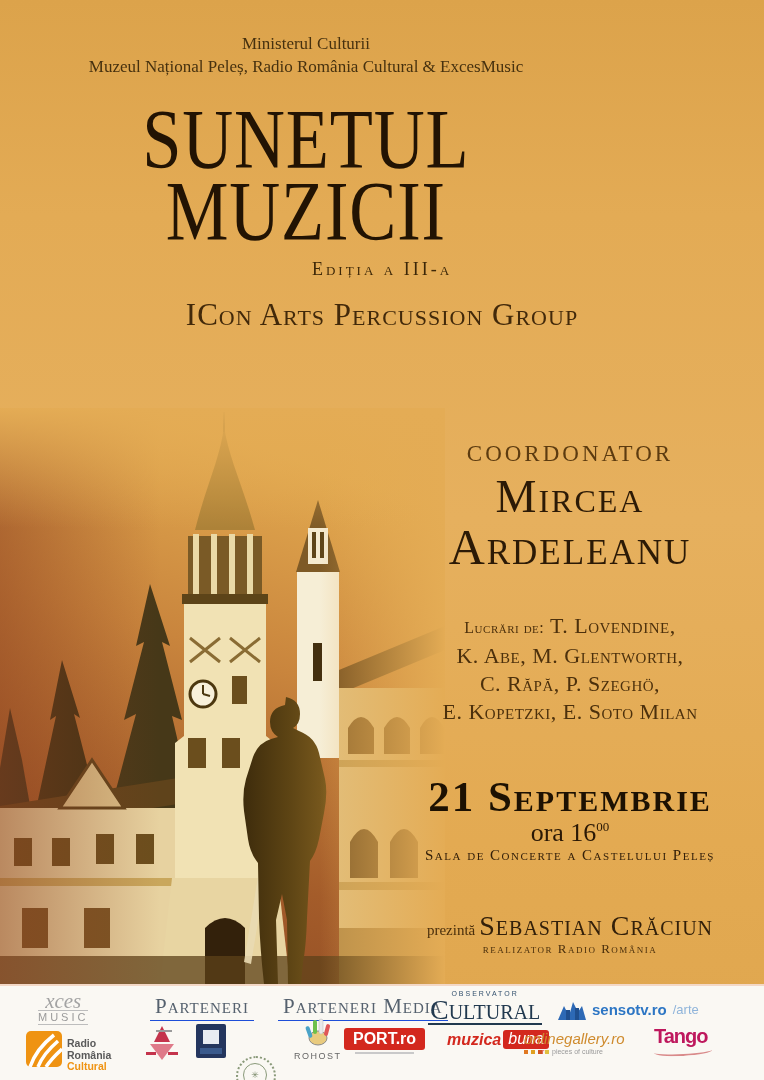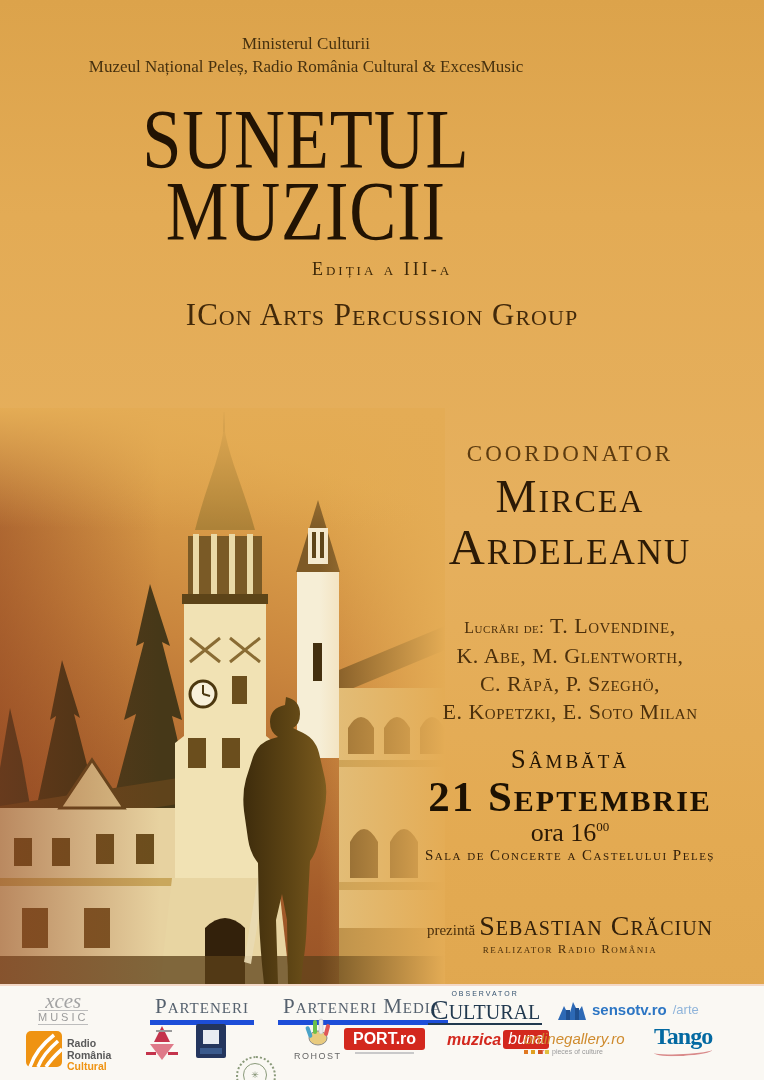--- a/index.html
+++ b/index.html
@@ -37,21 +37,21 @@
   .presenter{top:910px;}
   .presenter .pprefix{font-size:15px;color:#4a2f0c;}
   .presenter .pname{font-variant:small-caps;font-size:28px;letter-spacing:1px;color:#33200a;}
   .prole{top:941px;font-variant:small-caps;font-size:13px;letter-spacing:1.5px;color:#4a2f0c;}
   
   .footer{position:absolute;left:0;top:984px;width:764px;height:96px;
           background:#faf8f3;border-top:2px solid #f3d8c6;
           font-family:"Liberation Sans",sans-serif;}
   .flogo{position:absolute;}
   .phead{font-family:"Liberation Serif",serif;font-variant:small-caps;font-size:21px;
-         letter-spacing:1px;color:#55616e;border-bottom:5px solid #1d4ed8;padding:0 5px 1px;}
+         letter-spacing:1px;color:#55616e;border-bottom:1px solid #1d4ed8;padding:0 5px 1px;}
   
   .xces1{font-style:italic;font-size:21px;color:#a3a3a3;font-family:"Liberation Serif",serif;line-height:18px;}
   .xces2{font-size:11px;letter-spacing:3px;color:#9a9a9a;text-transform:uppercase;
          border-top:1px solid #bdbdbd;border-bottom:1px solid #bdbdbd;line-height:13px;}
   
   .rrc{display:flex;gap:5px;align-items:center;}
   .rrc-txt{font-size:10.5px;line-height:11.5px;font-weight:bold;color:#5a5a5a;margin-top:12px;}
   .rrc-txt .c{color:#ef9312;}
   
   .obs{text-align:center;color:#21394f;}
@@ -73,22 +73,22 @@
   .mb{display:flex;align-items:center;gap:2px;}
   .mb-1{color:#d3281e;font-weight:bold;font-size:16px;font-style:italic;}
   .mb-2{background:#d3281e;color:#fff;font-weight:normal;font-size:16px;font-style:italic;
         padding:0 5px 1px;border-radius:3px;}
   .mb-ro{font-size:8px;color:#d3281e;text-align:right;margin-top:-2px;}
   
   .og-name{font-style:italic;font-size:15px;color:#cf8b2e;}
   .og-tag{display:flex;align-items:center;gap:3px;font-size:7px;color:#9a9a9a;margin-top:1px;}
   .og-sq{display:inline-block;width:4px;height:4px;}
   
-  .tango-name{font-family:Liberation Serif, serif;font-weight:bold;font-size:24px;
-              color:#0369a1;letter-spacing:-1px;line-height:28px;}
+  .tango-name{font-family:Liberation Sans, sans-serif;font-weight:bold;font-size:20px;
+              color:#be185d;letter-spacing:-1px;line-height:28px;}
   .tango-swash{width:58px;height:7px;border-bottom:2px solid #d98a8a;
                border-radius:0 0 50% 50%;transform:rotate(-3deg);margin-top:-3px;}
   
   .navybox{width:30px;height:34px;background:#24365e;border-radius:2px;position:relative;}
   .navybox .inner{position:absolute;left:7px;top:6px;width:16px;height:14px;background:#e8ecf2;}
   .navybox .inner2{position:absolute;left:4px;bottom:4px;width:22px;height:6px;background:#3a5a8c;}
   .seal{width:36px;height:36px;border-radius:50%;border:2px dotted #8a9a7a;position:relative;}
   .seal .inner{position:absolute;left:5px;top:5px;width:22px;height:22px;border-radius:50%;
                border:1px solid #8a9a7a;color:#7a8a6a;font-size:9px;text-align:center;line-height:22px;}
 </style>
@@ -218,21 +218,20 @@
   <div class="rc coord-first">Mircea</div>
   <div class="rc coord-last">Ardeleanu</div>
 
   <div class="rc works">
     <div><span class="wprefix">Lucrări de:</span> <span>T. Lovendine,</span></div>
     <div>K. Abe, M. Glentworth,</div>
     <div>C. Răpă, P. Szeghö,</div>
     <div>E. Kopetzki, E. Soto Milan</div>
   </div>
 
-  <div class="rc day">Sâmbătă</div>
   <div class="rc bigdate">21 Septembrie</div>
   <div class="rc ora"><span>ora 16</span><sup>00</sup></div>
   <div class="rc venue">Sala de Concerte a Castelului Peleș</div>
 
   <div class="rc presenter">
     <span class="pprefix">prezintă</span>
     <span class="pname">Sebastian Crăciun</span>
   </div>
   <div class="rc prole">realizator Radio România</div>
 

